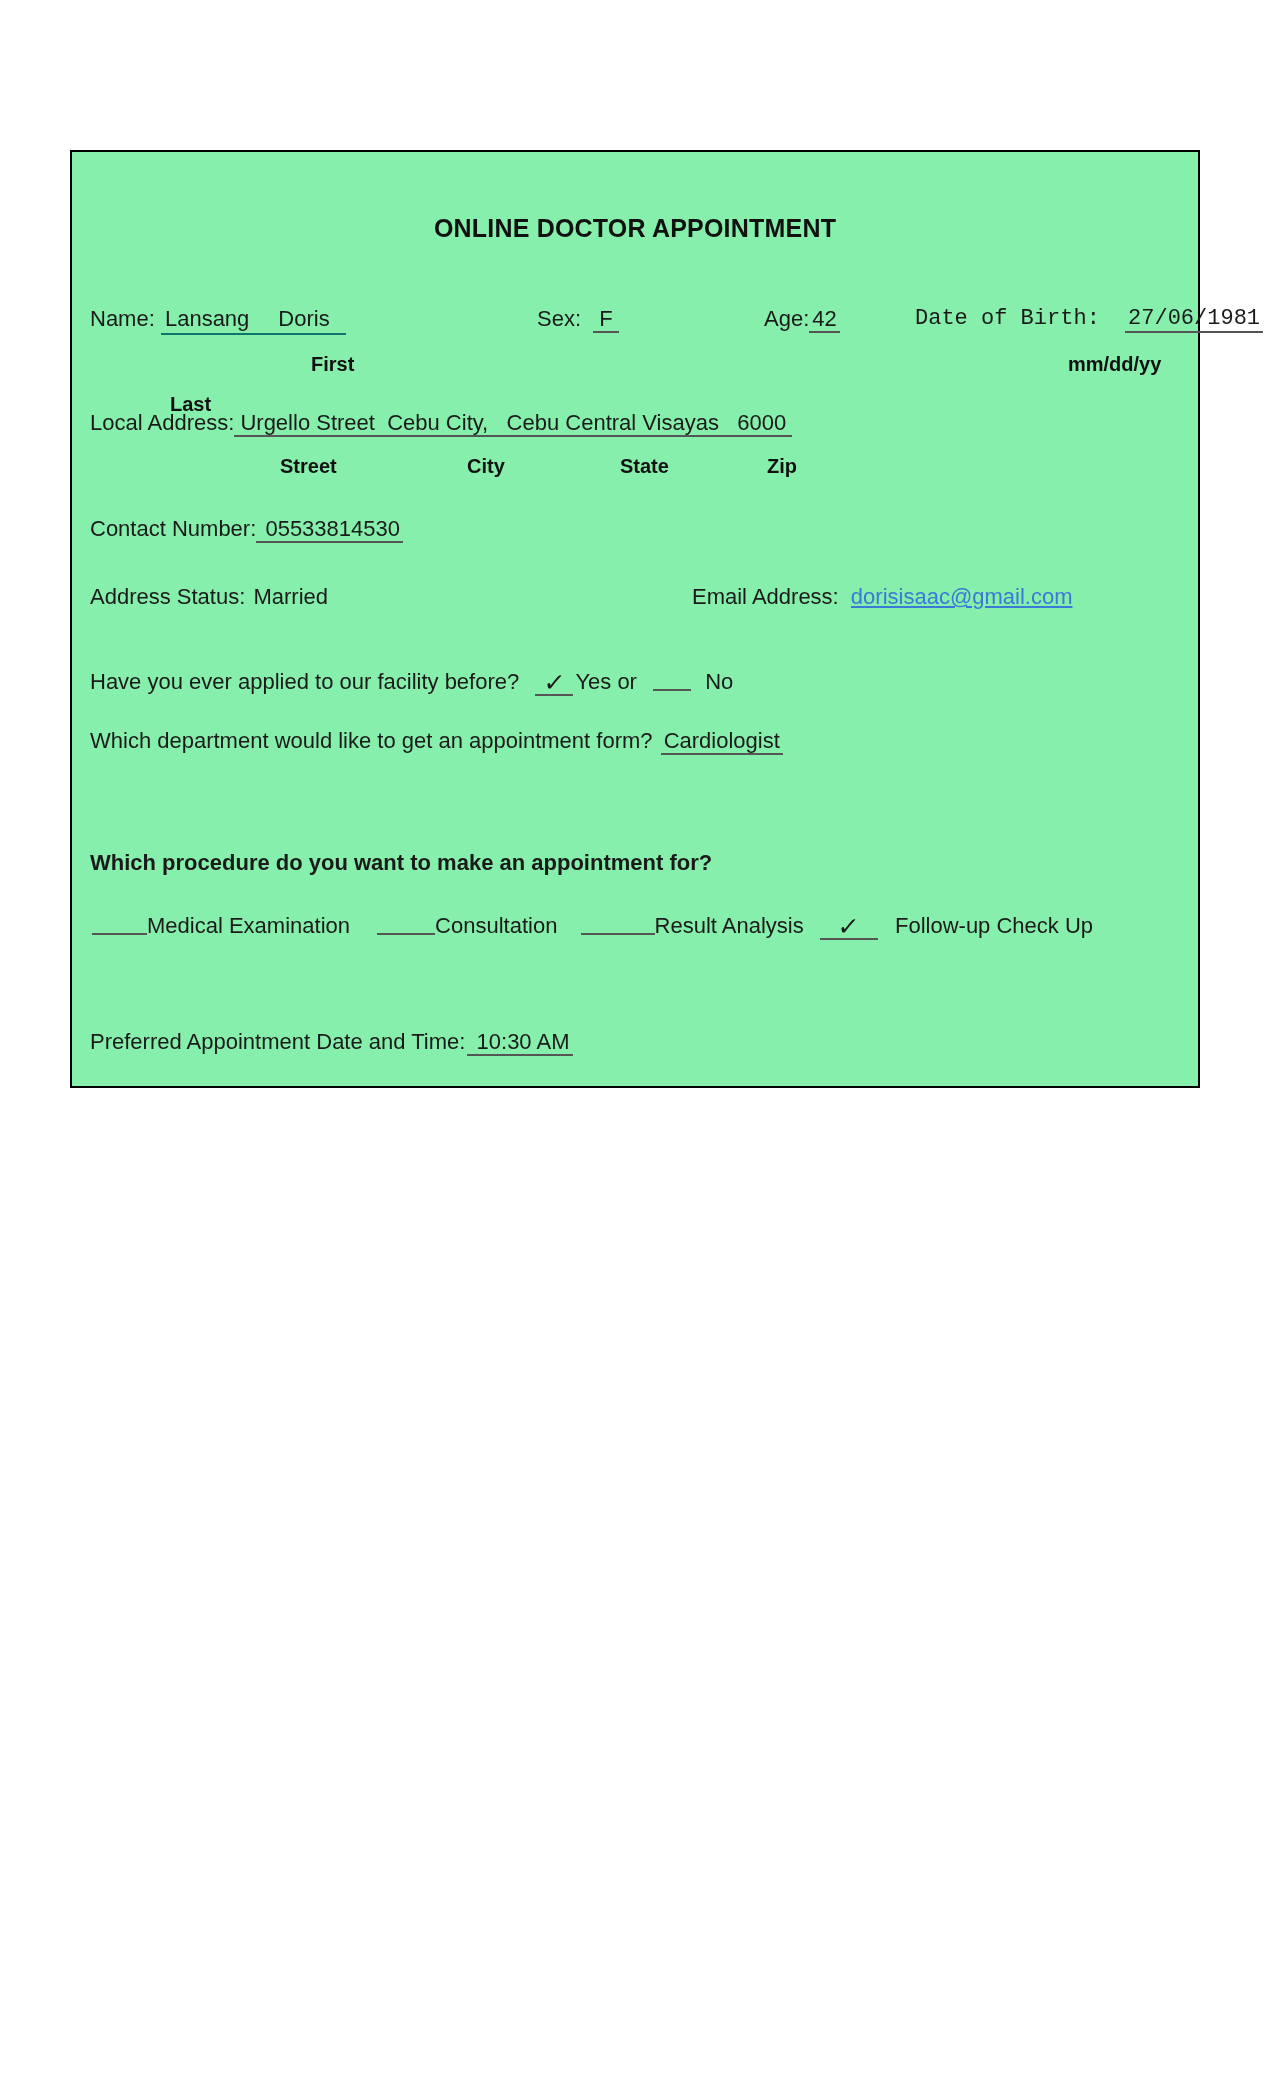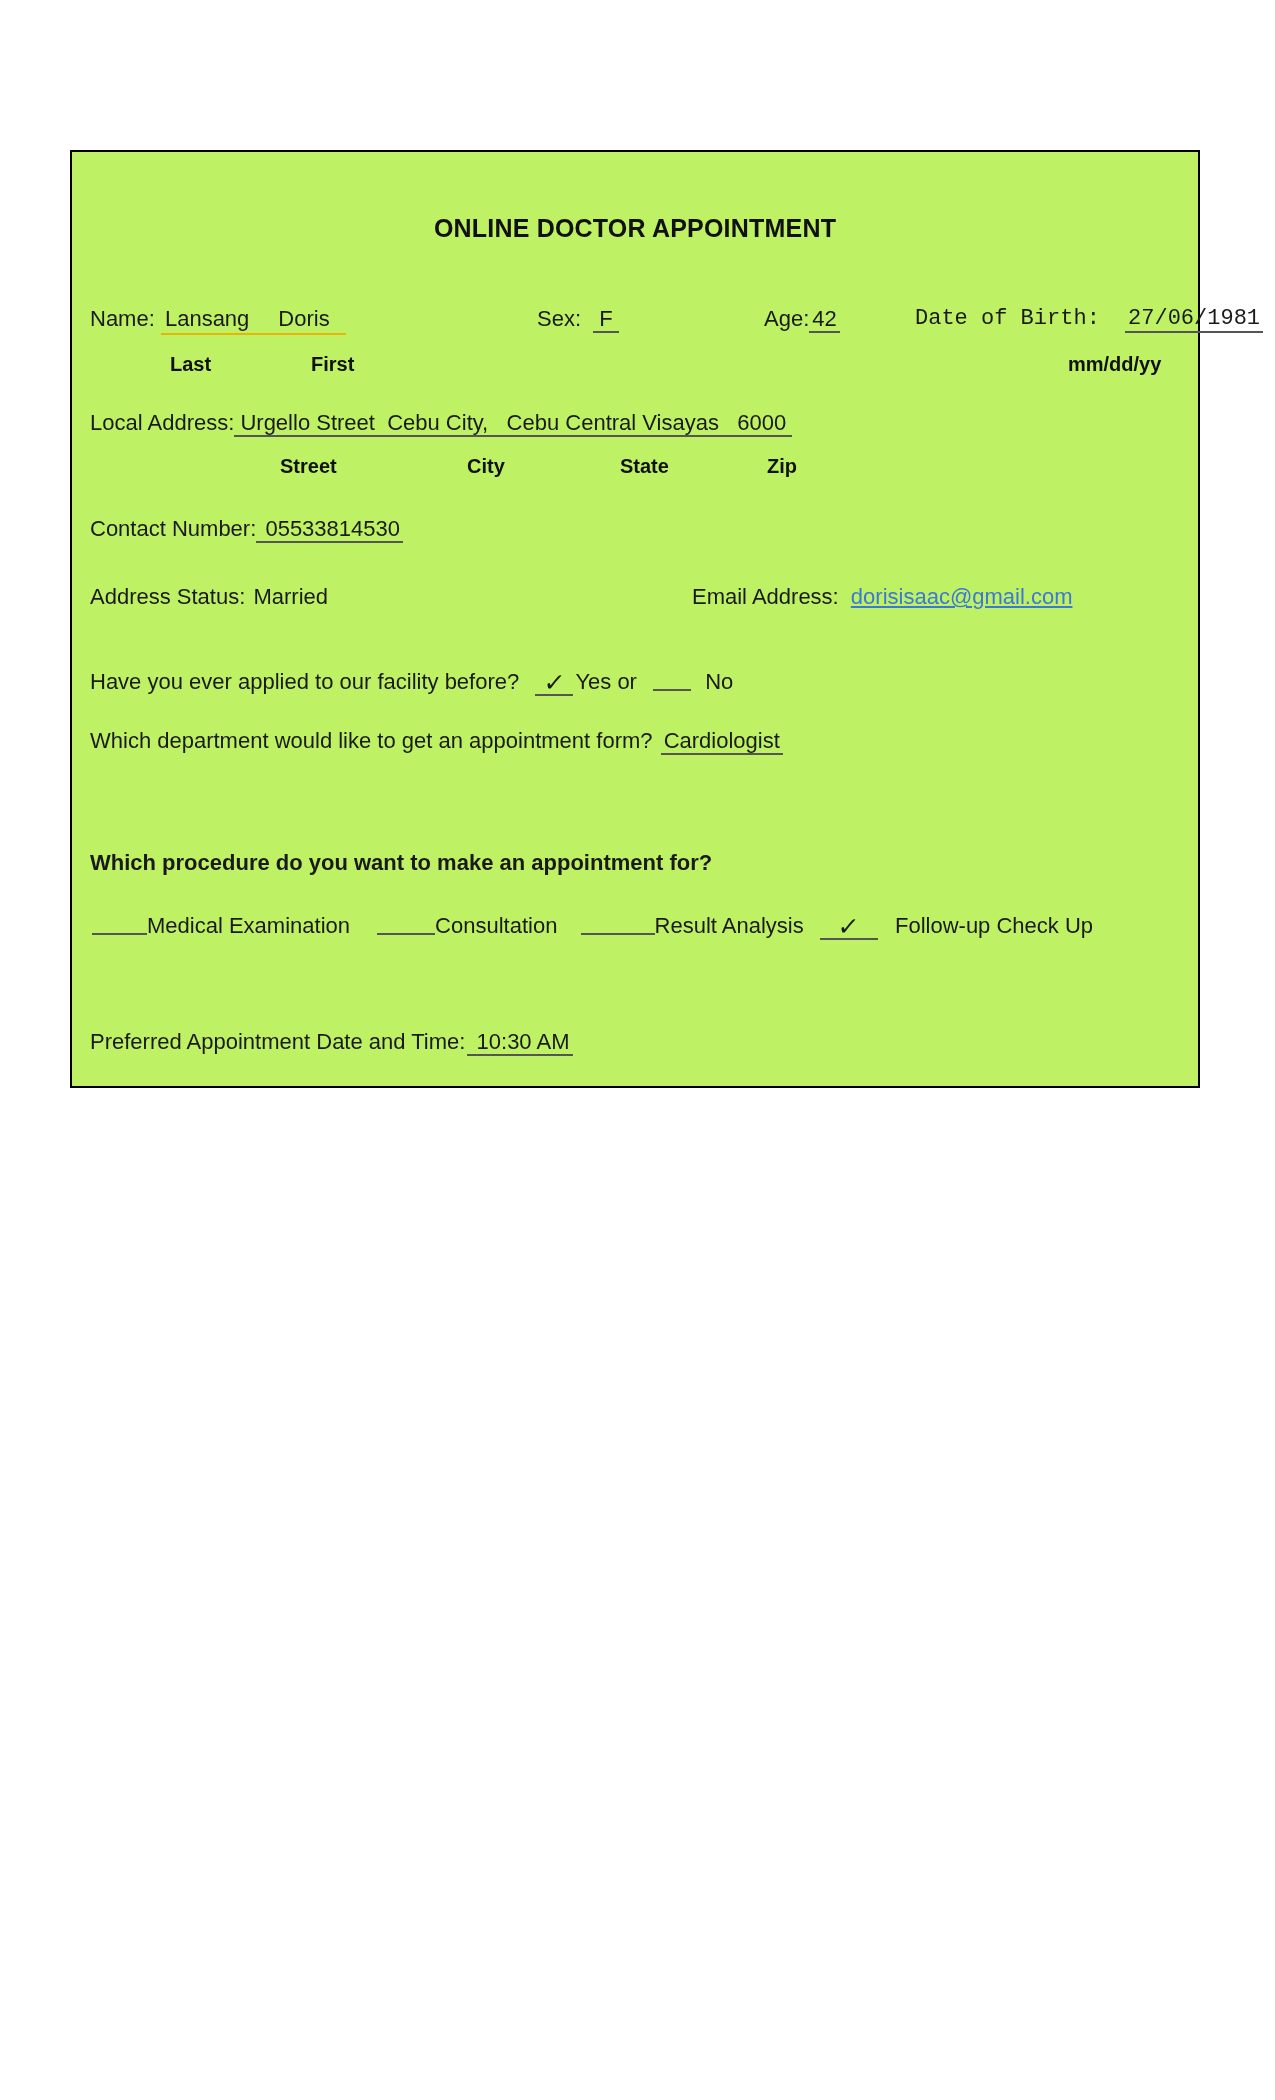--- a/index.html
+++ b/index.html
@@ -12,39 +12,39 @@
     color:#1a1a1a;
     font-size:22px;
     overflow:hidden;
   }
   .form-box{
     position:absolute;
     left:70px; top:150px;
     width:1130px; height:938px;
     border:2px solid #000000;
     box-sizing:border-box;
-    background:#bef264;
+    background:#86efac;
   }
   .title{
     position:absolute;
     left:0; right:0; top:62px;
     text-align:center;
     font-weight:bold;
     font-size:25px;
     letter-spacing:.2px;
     color:#111111;
   }
   .row{position:absolute;left:0;right:0;white-space:nowrap;line-height:28px;}
   .at{position:absolute;white-space:nowrap;}
   .cap{font-weight:bold;font-size:20px;color:#111111;}
   .uv{border-bottom:2px solid #555555;padding:0 3px;}
   .pre{white-space:pre;}
   .nameline{
     display:inline-flex;
-    border-bottom:2px solid #eab308;
+    border-bottom:2px solid #0f766e;
     padding:0 16px 0 4px;
   }
   .first-gap{margin-left:29px;}
   .blank{
     display:inline-block;
     border-bottom:2px solid #555555;
     height:24px;
     vertical-align:-2px;
     text-align:center;
   }
@@ -98,21 +98,21 @@
       <span class="at" style="left:692px;">
         <span>Age:</span><span class="uv">42</span>
       </span>
       <span class="at" style="left:843px;font-family:Liberation Mono, monospace;">
         <span>Date of Birth:</span>
         <span class="uv ml12">27/06/1981</span>
       </span>
     </div>
 
     <div class="row" style="top:198px;">
-      <span class="at cap" style="left:98px;">Last</span>
+      <span class="at cap" style="left:98px;margin-top:40px;">Last</span>
       <span class="at cap" style="left:239px;">First</span>
       <span class="at cap" style="left:996px;">mm/dd/yy</span>
     </div>
 
     <div class="row" style="top:257px;">
       <span class="at" style="left:18px;">
         <span>Local Address:</span><span class="uv pre" style="padding:0 6px 0 0;"> Urgello Street  Cebu City,   Cebu Central Visayas   6000</span>
       </span>
     </div>
 

